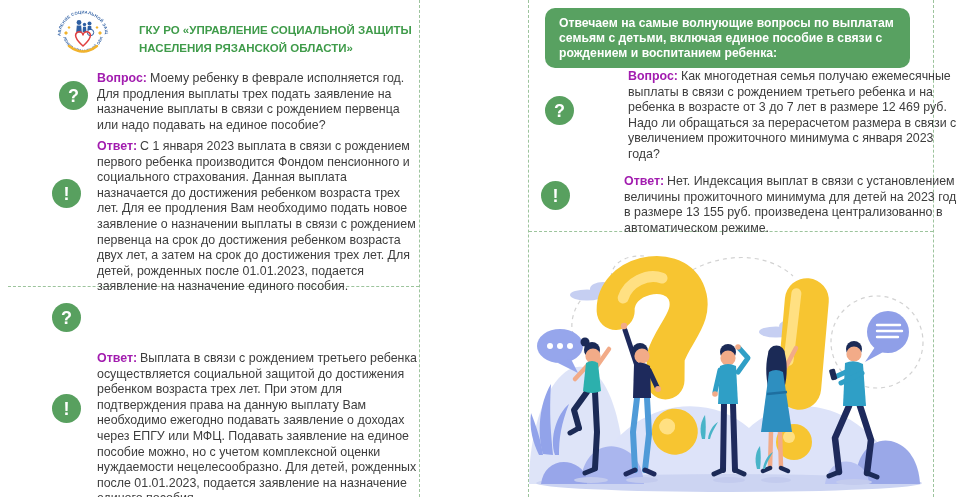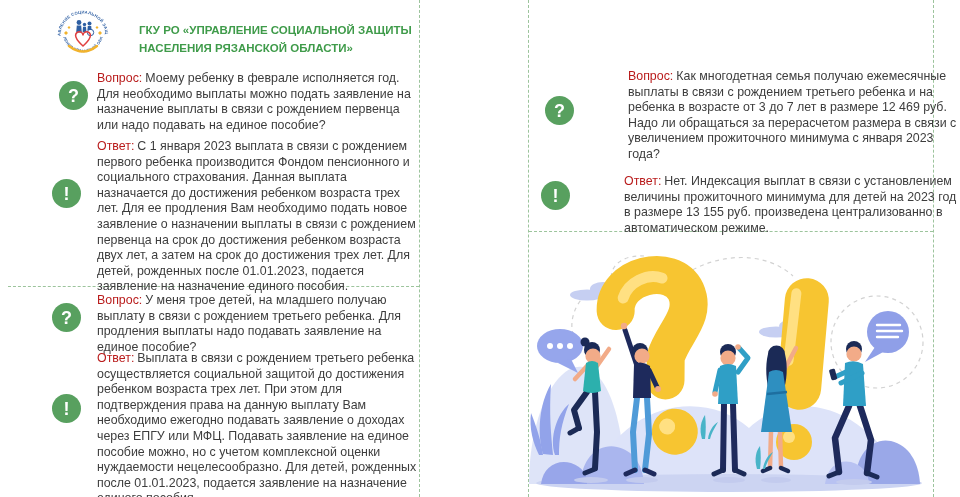--- a/index.html
+++ b/index.html
@@ -18,21 +18,21 @@
   }
   
   .qicon{
     position:absolute;width:29px;height:29px;border-radius:50%;
     background:#58a05f;color:#ffffff;font-weight:bold;font-size:18px;
     display:flex;align-items:center;justify-content:center;line-height:1;
   }
   .qa-text{
     position:absolute;margin:0;font-size:12.4px;line-height:15.6px;color:#3d3d3d;
   }
-  .qa-text .lbl{font-weight:normal;color:#b91c1c;margin-right:3px;}
+  .qa-text .lbl{font-weight:bold;color:#a21caf;margin-right:3px;}
   .col-l{width:322px;}
   .col-r{width:334px;margin-left:48px;}
   
   .banner{
     position:absolute;left:545px;top:8px;width:337px;
     background:#58a161;color:#ffffff;border-radius:10px;
     padding:8px 14px;font-weight:bold;font-size:12.2px;line-height:14.8px;
   }
   .illus{position:absolute;left:529px;top:242px;width:404px;height:253px;}
 </style>
@@ -81,44 +81,42 @@
 
     <path d="M15,41 Q29,52 43,41" fill="none" stroke="#f2b32c" stroke-width="2.4" stroke-linecap="round"></path>
   </svg>
 
   <div class="org-title">ГКУ РО «УПРАВЛЕНИЕ СОЦИАЛЬНОЙ ЗАЩИТЫ НАСЕЛЕНИЯ РЯЗАНСКОЙ ОБЛАСТИ»</div>
 
   <div class="qicon" style="left:59px;top:81px;">
     <span>?</span>
   </div>
   <p class="qa-text col-l" style="left:97px;top:71px;">
-    <span class="lbl">Вопрос:</span><span>Моему ребенку в феврале исполняется год. Для необходимо выплаты можно подать заявление на назначение выплаты в связи с рождением первенца или надо подавать на единое пособие?</span>
+    <span class="lbl">Вопрос:</span><span>Моему ребенку в феврале исполняется год. Для продления выплаты трех подать заявление на назначение выплаты в связи с рождением первенца или надо подавать на единое пособие?</span>
   </p>
 
   <div class="qicon" style="left:52px;top:179px;">
     <span>!</span>
   </div>
   <p class="qa-text col-l" style="left:97px;top:139px;">
     <span class="lbl">Ответ:</span><span>С 1 января 2023 выплата в связи с рождением первого ребенка производится Фондом пенсионного и социального страхования. Данная выплата назначается до достижения ребенком возраста трех лет. Для ее продления Вам необходимо подать новое заявление о назначении выплаты в связи с рождением первенца на срок до достижения ребенком возраста двух лет, а затем на срок до достижения трех лет. Для детей, рожденных после 01.01.2023, подается заявление на назначение единого пособия.</span>
   </p>
 
   <div class="qicon" style="left:52px;top:303px;">
     <span>?</span>
   </div>
-  <p class="qa-text col-l" style="left:97px;top:293px;">
-    <span class="lbl">Вопрос:</span><span>У меня трое детей, на младшего получаю выплату в связи с рождением третьего ребенка. Для продления выплаты надо подавать заявление на единое пособие?</span>
-  </p>
 
   <div class="qicon" style="left:52px;top:394px;">
     <span>!</span>
   </div>
   <p class="qa-text col-l" style="left:97px;top:351px;">
     <span class="lbl">Ответ:</span><span>Выплата в связи с рождением третьего ребенка осуществляется социальной защитой до достижения ребенком возраста трех лет. При этом для подтверждения права на данную выплату Вам необходимо ежегодно подавать заявление о доходах через ЕПГУ или МФЦ. Подавать заявление на единое пособие можно, но с учетом комплексной оценки нуждаемости нецелесообразно. Для детей, рожденных после 01.01.2023, подается заявление на назначение единого пособия.</span>
   </p>
 
+  <div class="banner">Отвечаем на самые волнующие вопросы по выплатам семьям с детьми, включая единое пособие в связи с рождением и воспитанием ребенка:</div>
 
   <div class="qicon" style="left:545px;top:96px;">
     <span>?</span>
   </div>
   <p class="qa-text col-r" style="left:580px;top:69px;">
     <span class="lbl">Вопрос:</span><span>Как многодетная семья получаю ежемесячные выплаты в связи с рождением третьего ребенка и на ребенка в возрасте от 3 до 7 лет в размере 12 469 руб. Надо ли обращаться за перерасчетом размера в связи с увеличением прожиточного минимума с января 2023 года?</span>
   </p>
 
   <div class="qicon" style="left:541px;top:181px;">
     <span>!</span>

